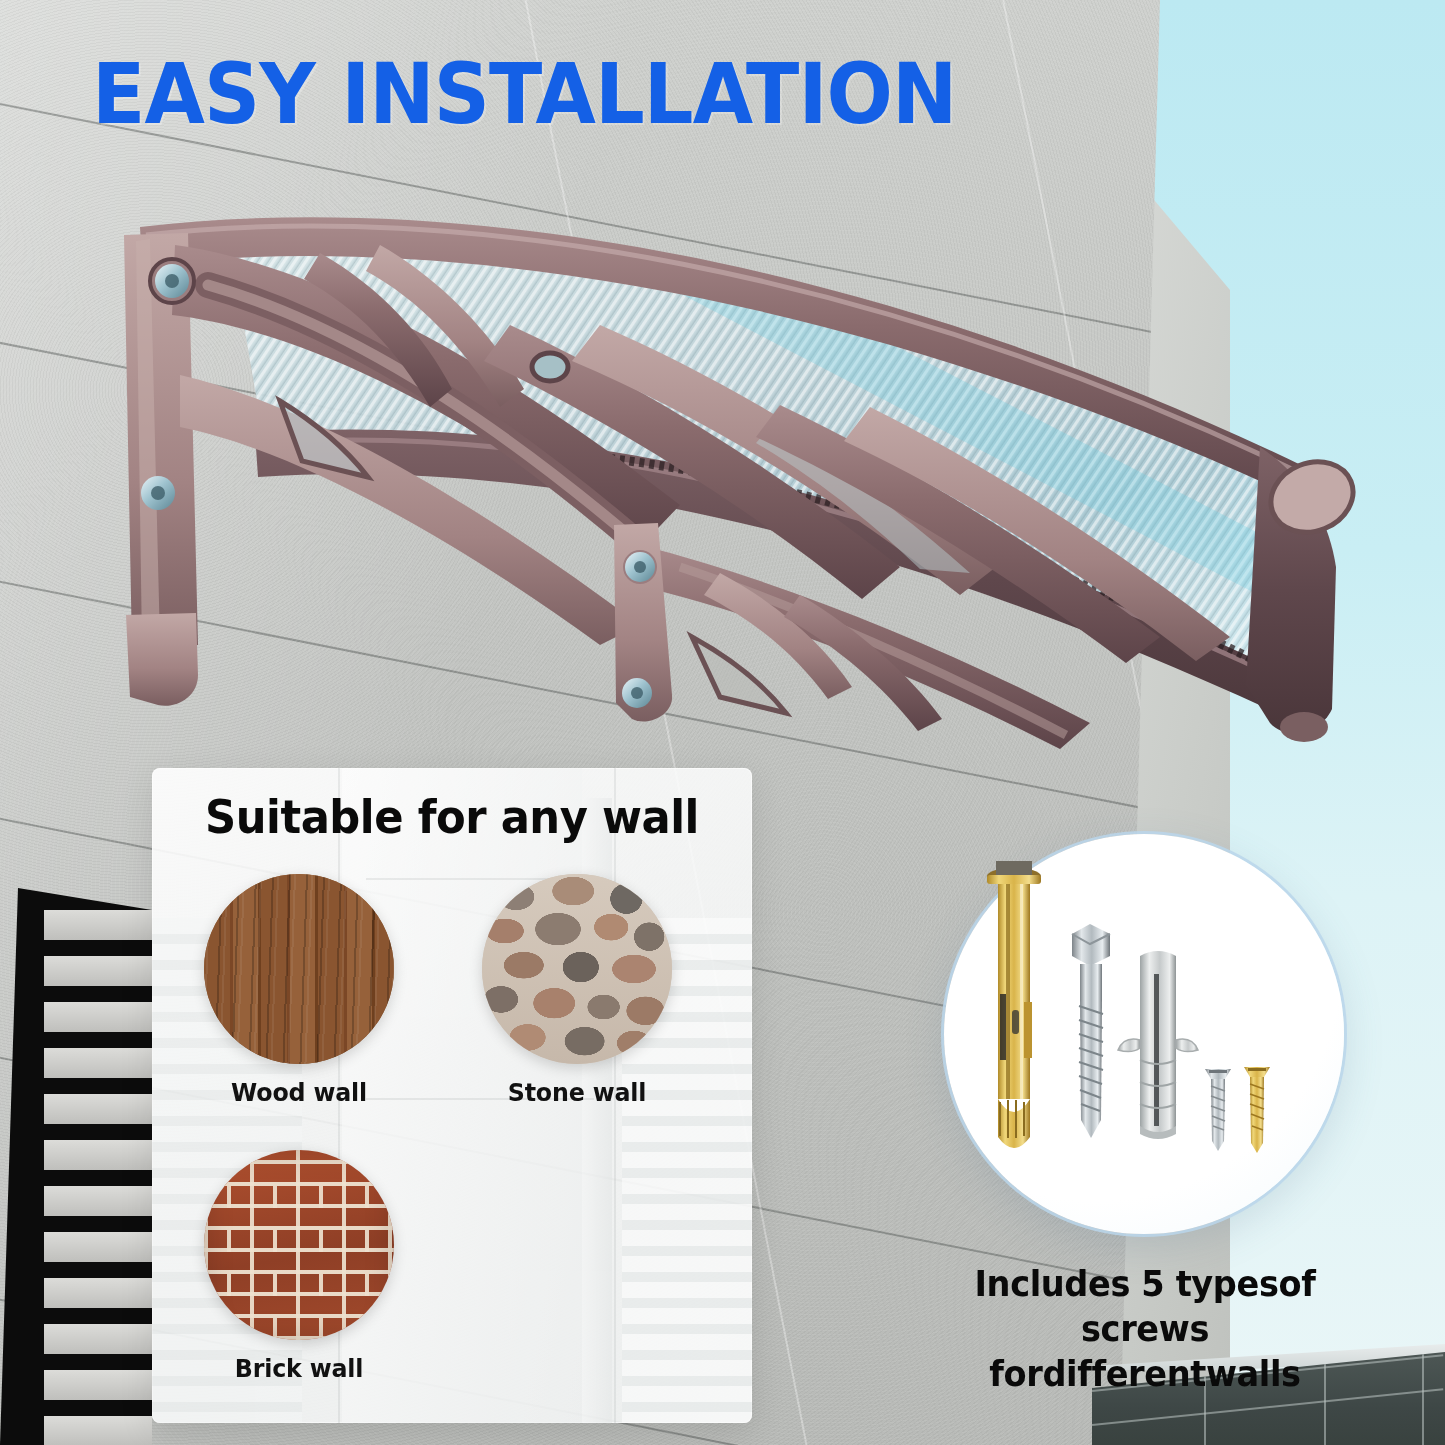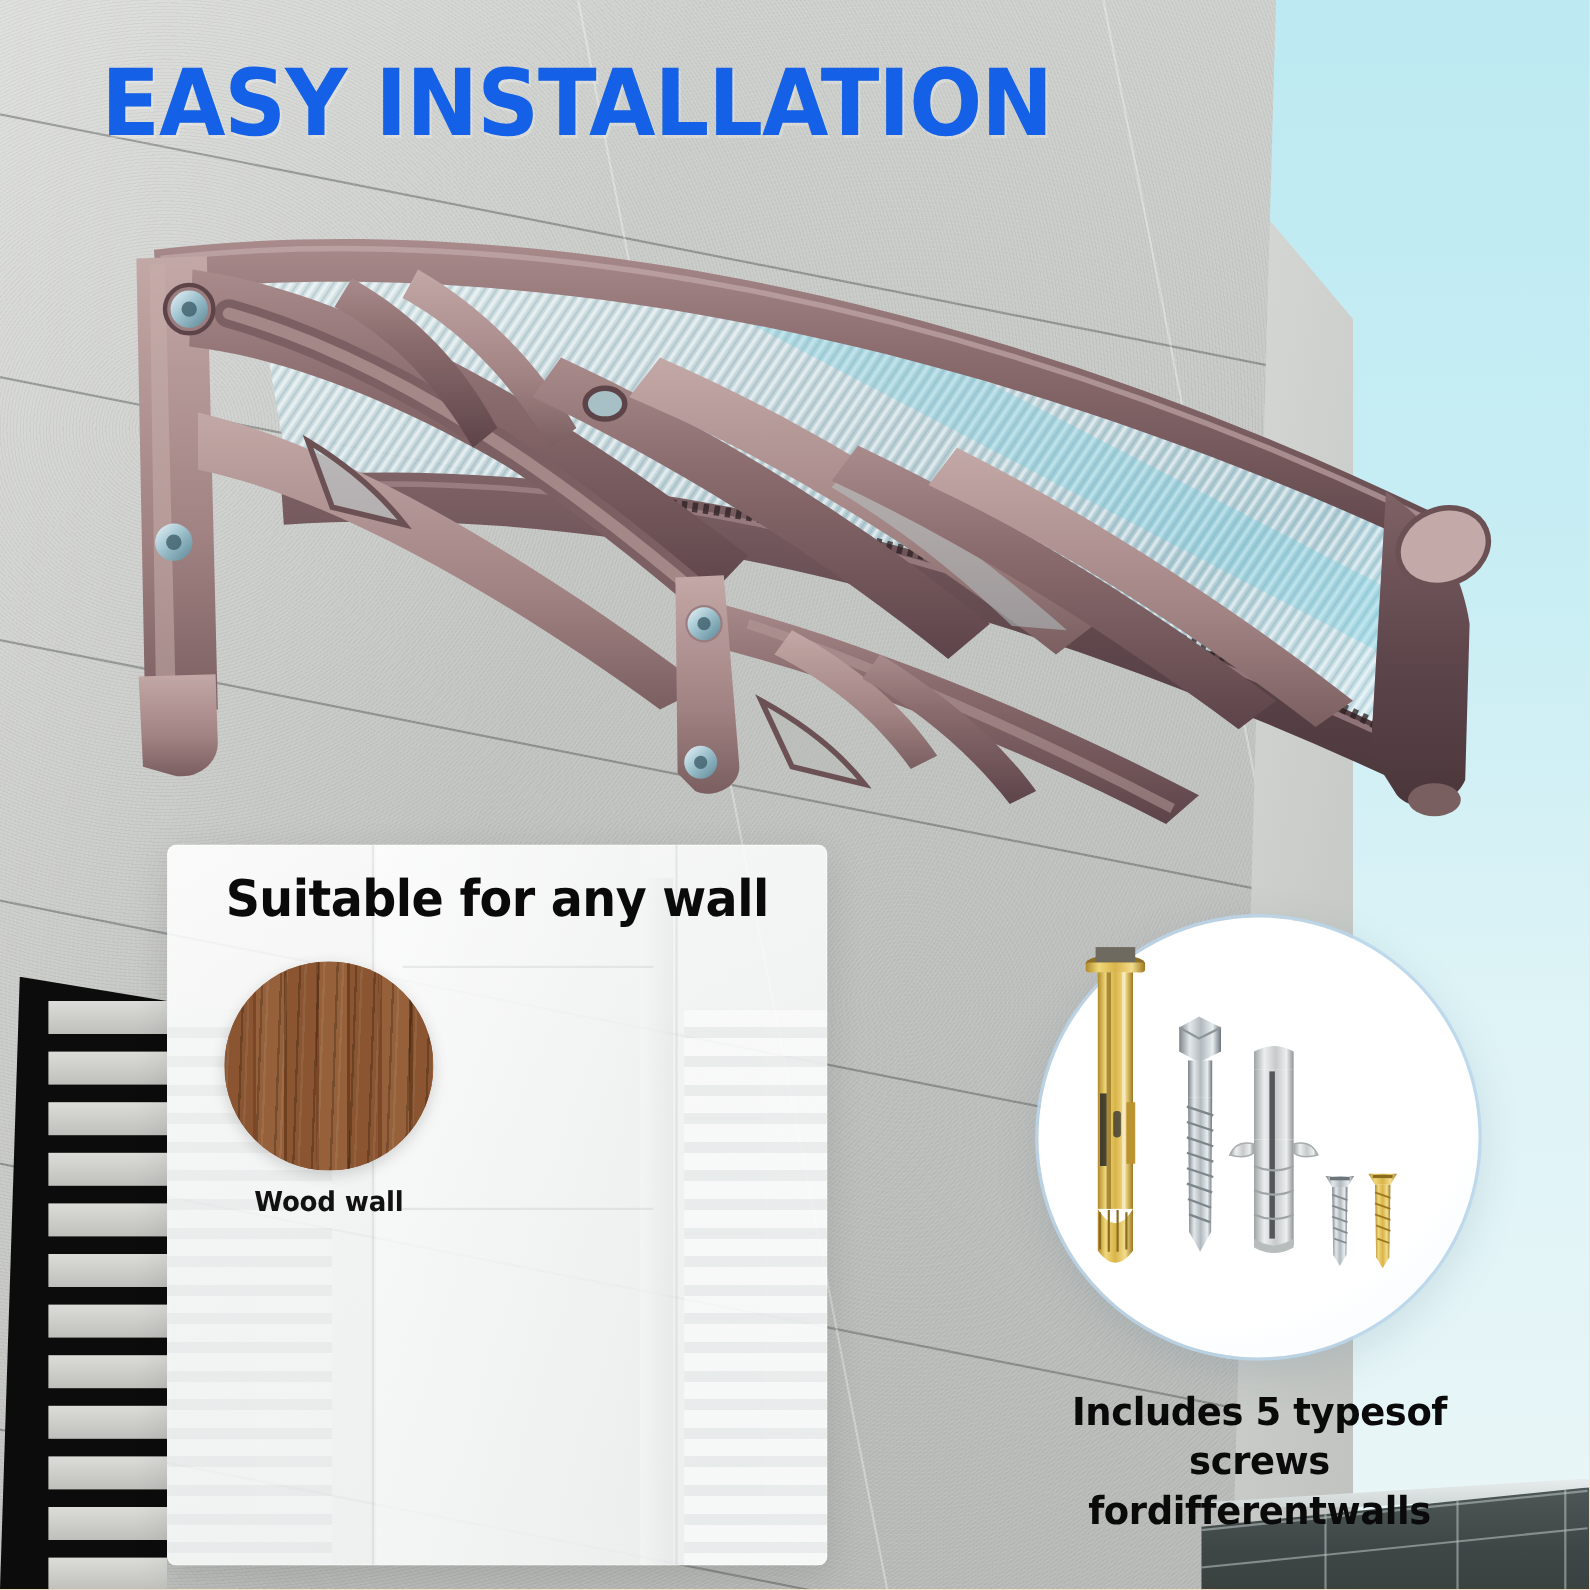--- a/index.html
+++ b/index.html
@@ -1,20 +1,20 @@
 <!DOCTYPE html>
 <html><head>
 <meta charset="utf-8">
 <style>
   html,body{margin:0;padding:0;background:#fff;}
   body{font-family:"Liberation Sans",sans-serif;}
 
   #shot{
     position:relative;width:1445px;height:1445px;overflow:hidden;
-    background:#fdba74;
+    background:#fef9c3;
   }
 
   
   .sky{
     position:absolute;inset:0;
     background:linear-gradient(180deg,#bce9f2 0%,#c9eef4 38%,#ddf3f6 62%,#eaf6f7 100%);
   }
 
   
   .wall-main{
@@ -391,21 +391,35 @@
 
     <div class="swatch-grid">
 
       <div class="swatch sw-wood">
         <div class="disc">
             <div class="tex-wood"></div>
           </div>
         <div class="cap">Wood wall</div>
       </div>
 
-
+      <div class="swatch sw-stone">
+        <div class="disc">
+            <div class="tex-stone"></div>
+          </div>
+        <div class="cap">Stone wall</div>
+      </div>
+
+      <div class="swatch sw-brick">
+        <div class="disc">
+            <div class="tex-brick">
+              <div class="offset"></div>
+            </div>
+          </div>
+        <div class="cap">Brick wall</div>
+      </div>
 
 
     </div>
   </div>
 
   <div class="bubble">
     <svg width="400" height="400" viewBox="0 0 400 400" xmlns="http://www.w3.org/2000/svg">
       <defs>
         <linearGradient id="goldG" x1="0" y1="0" x2="1" y2="0">
           <stop offset="0%" stop-color="#b08a28"></stop>

